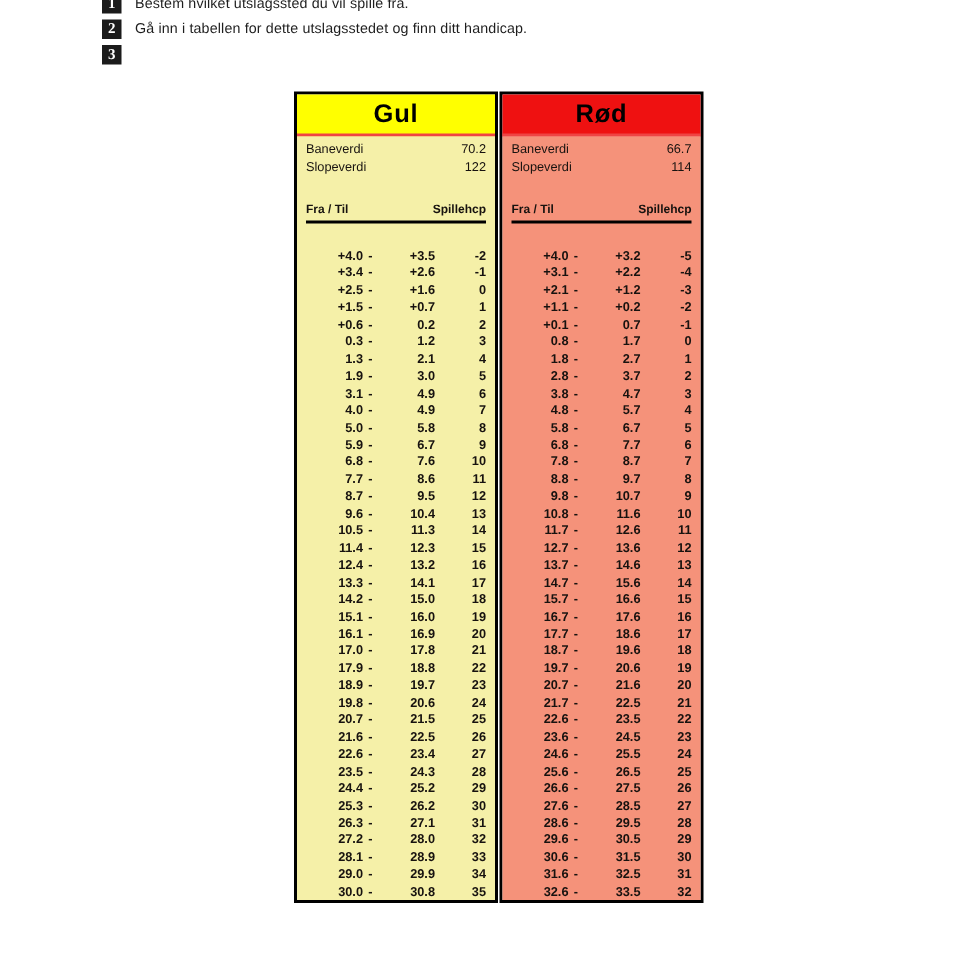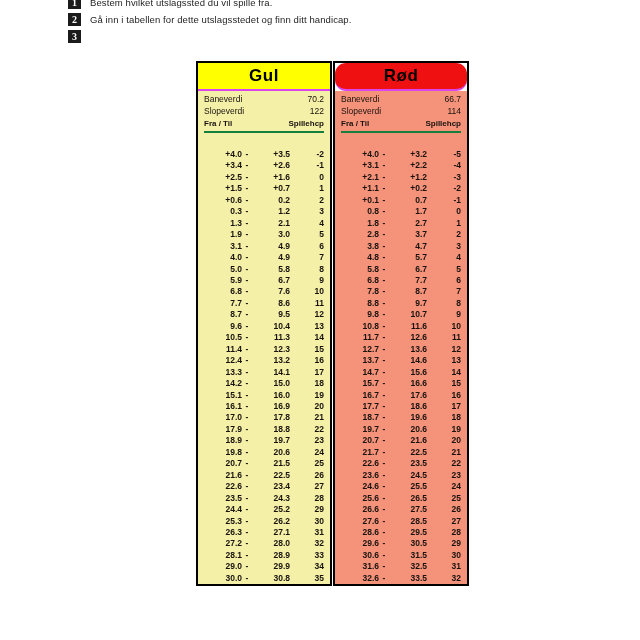--- a/index.html
+++ b/index.html
@@ -68,44 +68,44 @@
   }
   .tee-table + .tee-table { margin-left: 1px; }
 
   .tee-title {
     height: 26px;
     line-height: 26px;
     text-align: center;
     font-size: 17px;
     font-weight: bold;
     color: #000000;
-    border-bottom: 2px solid #d946ef;
+    border-bottom: 2px solid #ef4444;
     letter-spacing: 0.5px;
   }
   .tee-info {
     padding: 3px 6px 0 6px;
   }
   .info-row {
     display: flex;
     justify-content: space-between;
     font-size: 8.5px;
     color: #17120f;
     line-height: 11.5px;
     font-weight: normal;
   }
   .col-head {
     display: flex;
     justify-content: space-between;
     font-size: 8px;
     color: #17120f;
     font-weight: bold;
     line-height: 12px;
-    margin-top: 1px;
+    margin-top: 17px;
     padding-bottom: 1px;
-    border-bottom: 2px solid #15803d;
+    border-bottom: 2px solid #000000;
     margin-bottom: 1px;
   }
   .rows {
     padding: 15px 6px 0 6px;
   }
   .data-row {
     display: flex;
     font-size: 8.5px;
     color: #17120f;
     line-height: 11.45px;
@@ -126,21 +126,21 @@
   }
   .cell-hcp {
     width: 34px;
     text-align: right;
   }
 
   
   .tee-gul .tee-title { background: #ffff00; }
   .tee-gul .tee-body  { background: #f5f0a8; }
   
-  .tee-rod .tee-title { background: #ef1111; border-radius: 11px; }
+  .tee-rod .tee-title { background: #ef1111; }
   .tee-rod .tee-body  { background: #f5927a; }
 </style>
 </head>
 <body>
 
 <div id="page">
 
   <div class="instructions">
     <div class="instr-row">
       <div class="instr-badge">1</div>

